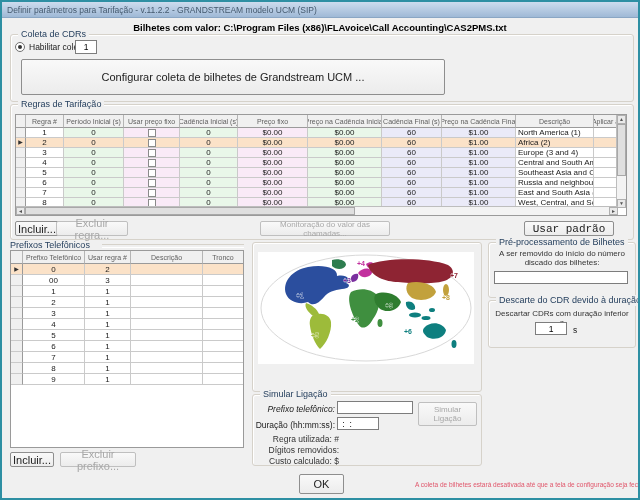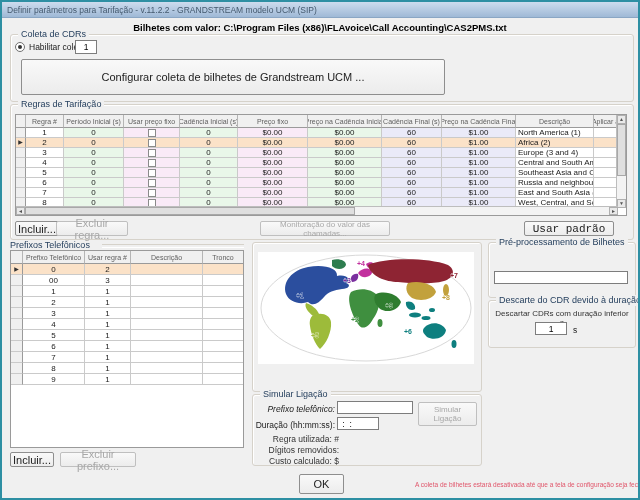--- a/index.html
+++ b/index.html
@@ -359,20 +359,21 @@
           <text x="150" y="82" fill="#0e7f7f" font-size="7" font-weight="bold" text-anchor="middle" stroke="#ffffff" stroke-width="0.5" paint-order="stroke">+6</text>
           <text x="196" y="26" fill="#8e2433" font-size="7" font-weight="bold" text-anchor="middle" stroke="#ffffff" stroke-width="0.5" paint-order="stroke">+7</text>
           <text x="188" y="48" fill="#c2a13c" font-size="7" font-weight="bold" text-anchor="middle" stroke="#ffffff" stroke-width="0.5" paint-order="stroke">+8</text>
           <text x="131" y="56" fill="#2f7d2f" font-size="7" font-weight="bold" text-anchor="middle" stroke="#ffffff" stroke-width="0.5" paint-order="stroke">+9</text>
         </g>
     </svg>
   </div>
 
   <div class="group" style="left:486px;top:240px;width:146px;height:54px;">
     <span class="glabel">Pré-processamento de Bilhetes</span>
+    <div style="position:absolute;left:4px;top:6px;width:138px;text-align:center;font-size:8px;line-height:9px;color:#333;">A ser removido do início do número discado dos bilhetes:</div>
     <input class="input" style="left: 5px; top: 28px; width: 134px; height: 13px;" value="">
   </div>
 
   <div class="group" style="left:486px;top:298px;width:146px;height:46px;">
     <span class="glabel">Descarte do CDR devido à duração</span>
     <div style="position:absolute;left:4px;top:8px;width:138px;text-align:center;font-size:8px;color:#333;">Descartar CDRs com duração inferior a</div>
     <input class="input" style="left: 46px; top: 21px; width: 32px; height: 13px; text-align: center;" value="1">
     <span class="lbl" style="position:absolute;left:84px;top:24px;">s</span>
   </div>
 

